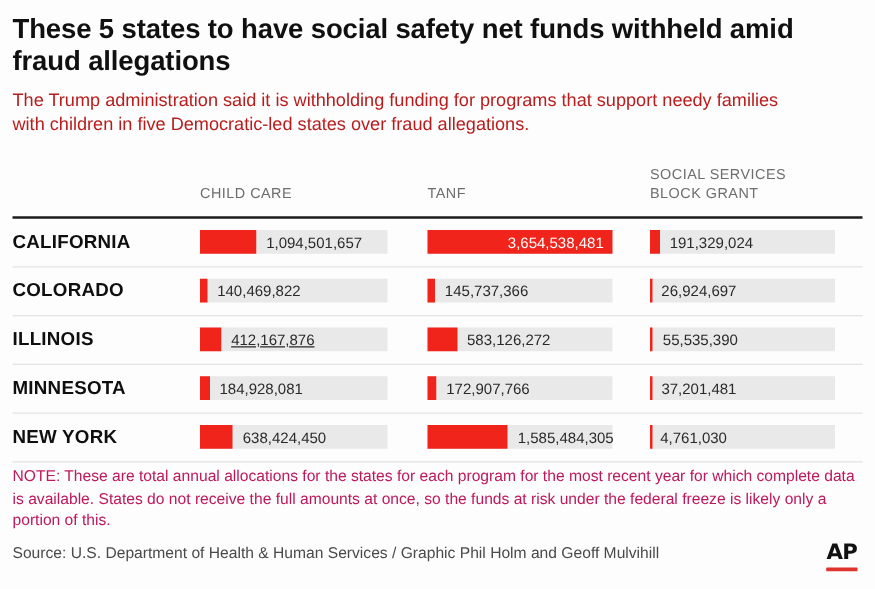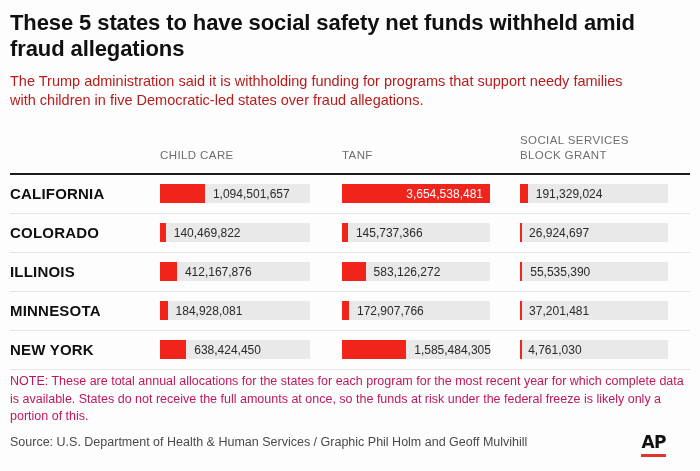--- a/index.html
+++ b/index.html
@@ -43,21 +43,21 @@
   .val {
     position:absolute; top:50%; transform:translateY(-50%);
     font-size:12px; color:#2a2a2a; white-space:nowrap;
   }
   .val.inside { right:7px; left:auto !important; color:#ffffff; }
   .note {
     margin-top:3px; font-size:12.5px; color:#be185d;
     line-height:1.42; max-width:676px;
   }
   .source { margin-top:9px; font-size:12.5px; color:#4a4a4a; max-width:600px; }
-  .ap { position:absolute; right:34px; bottom:14px; width:25px; text-align:right; }
+  .ap { position:absolute; right:14px; bottom:14px; width:25px; text-align:center; }
   .ap .mark {
     font-size:17px; font-weight:bold; color:#111111; letter-spacing:-0.5px;
     font-family:"DejaVu Sans", sans-serif; line-height:1;
   }
   .ap .bar { height:3.5px; background:#df332d; margin-top:3px; border-radius:0.5px; }
 </style>
 </head>
 <body>
 
 <div class="wrap">
@@ -105,21 +105,21 @@
           <div></div>
           <div class="track">
             <div class="fill" style="width: 0.736747%; background: rgb(241, 36, 28);"></div>
             <div class="val" style="left: calc(0.736747% + 8px);">26,924,697</div>
           </div>
         </div>
         <div class="row grid-cols">
           <div class="state">ILLINOIS</div>
           <div class="track">
             <div class="fill" style="width: 11.2782%; background: rgb(241, 36, 28);"></div>
-            <div class="val" style="left: calc(11.2782% + 8px);">412,167,876</div>
+            <div class="val" style="left: calc(11.2782% + 8px); text-decoration: underline;">412,167,876</div>
           </div>
           <div></div>
           <div class="track">
             <div class="fill" style="width: 15.9562%; background: rgb(241, 36, 28);"></div>
             <div class="val" style="left: calc(15.9562% + 8px);">583,126,272</div>
           </div>
           <div></div>
           <div class="track">
             <div class="fill" style="width: 1.51963%; background: rgb(241, 36, 28);"></div>
             <div class="val" style="left: calc(1.51963% + 8px);">55,535,390</div>

